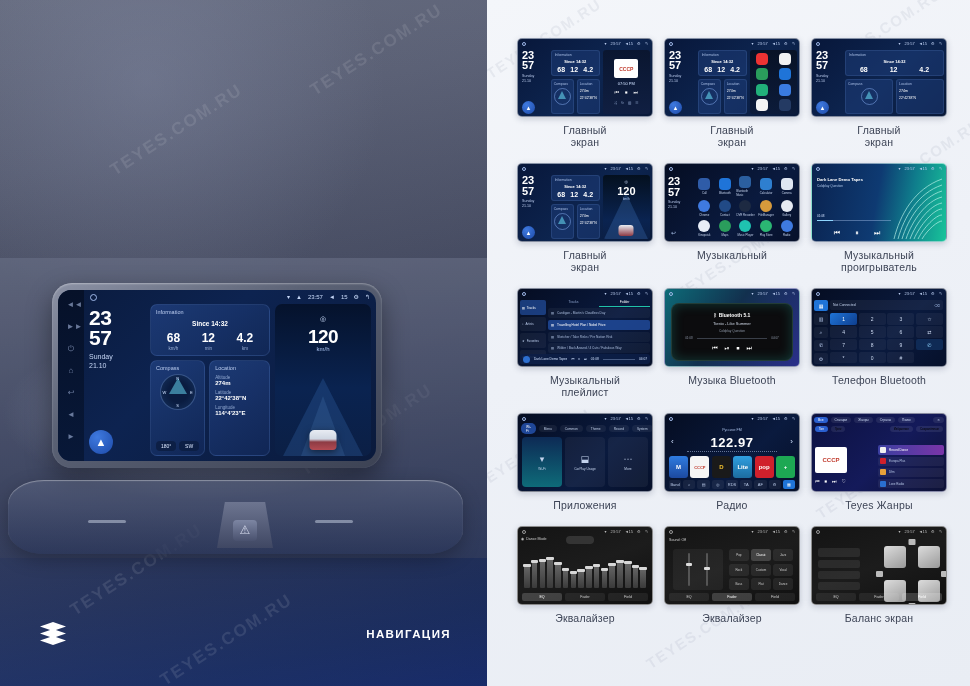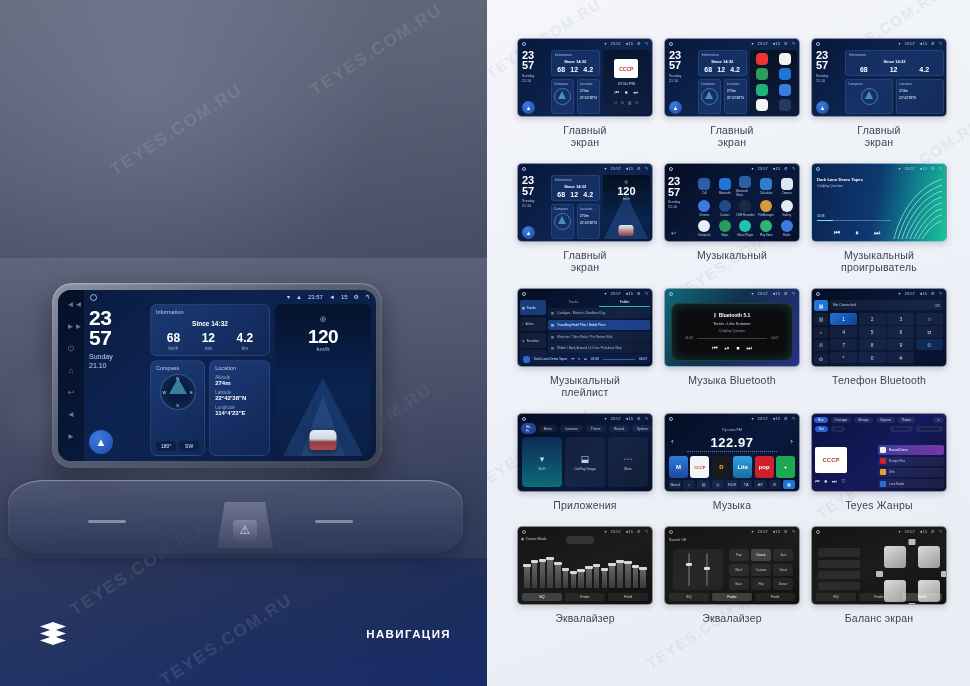--- a/index.html
+++ b/index.html
@@ -1055,21 +1055,21 @@
               <span class="ri">▤</span>
               <span class="ri">◎</span>
               <span class="ri">RDS</span>
               <span class="ri">TA</span>
               <span class="ri">AF</span>
               <span class="ri">⚙</span>
               <span class="ri on">▦</span>
             </div>
           </div>
         </div>
-        <div class="cap">Музыка</div>
+        <div class="cap">Радио</div>
       </div>
 
       <div class="cell">
         <div class="thumb" style="background:linear-gradient(135deg,#0c1140,#141a5a 55%,#0e1236)">
           <div class="teyes-top">
             <span class="tpill on">Все</span>
             <span class="tpill">Станции</span>
             <span class="tpill">Жанры</span>
             <span class="tpill">Страны</span>
             <span class="tpill">Поиск</span>

